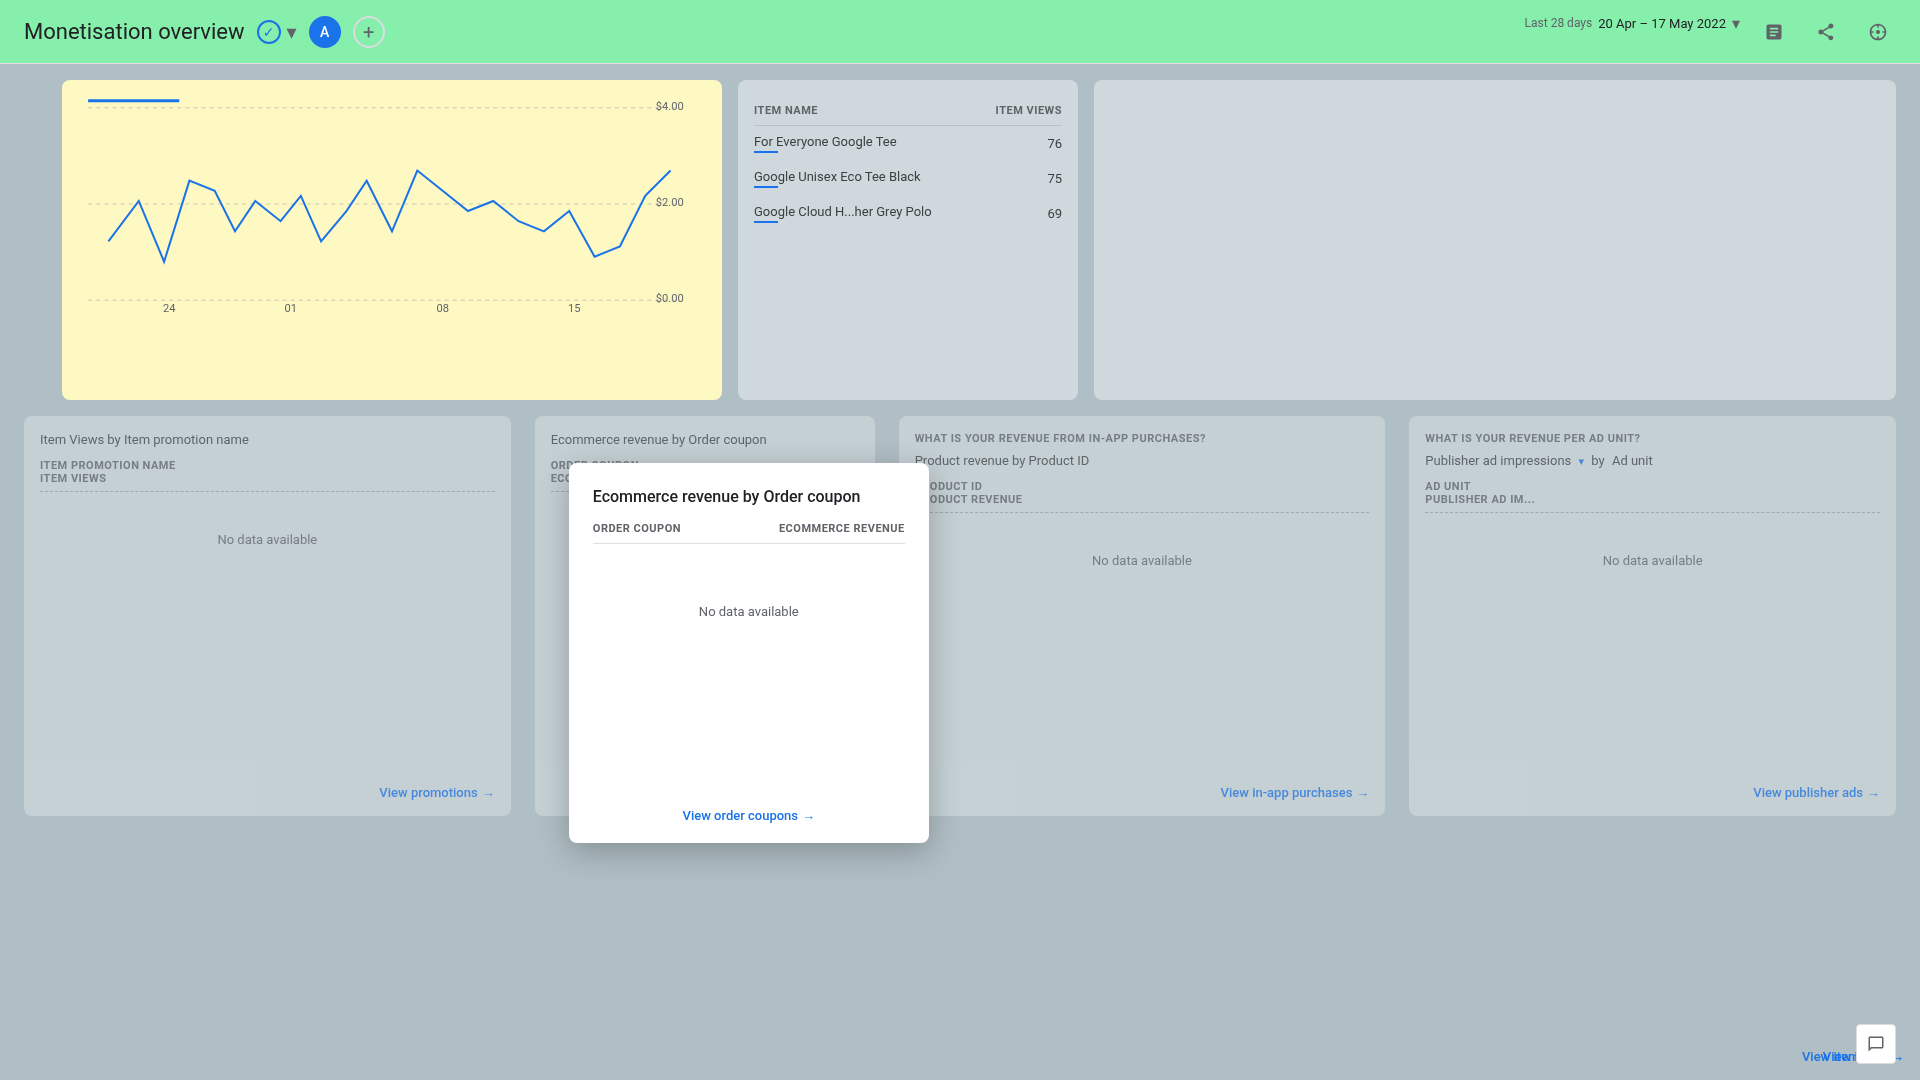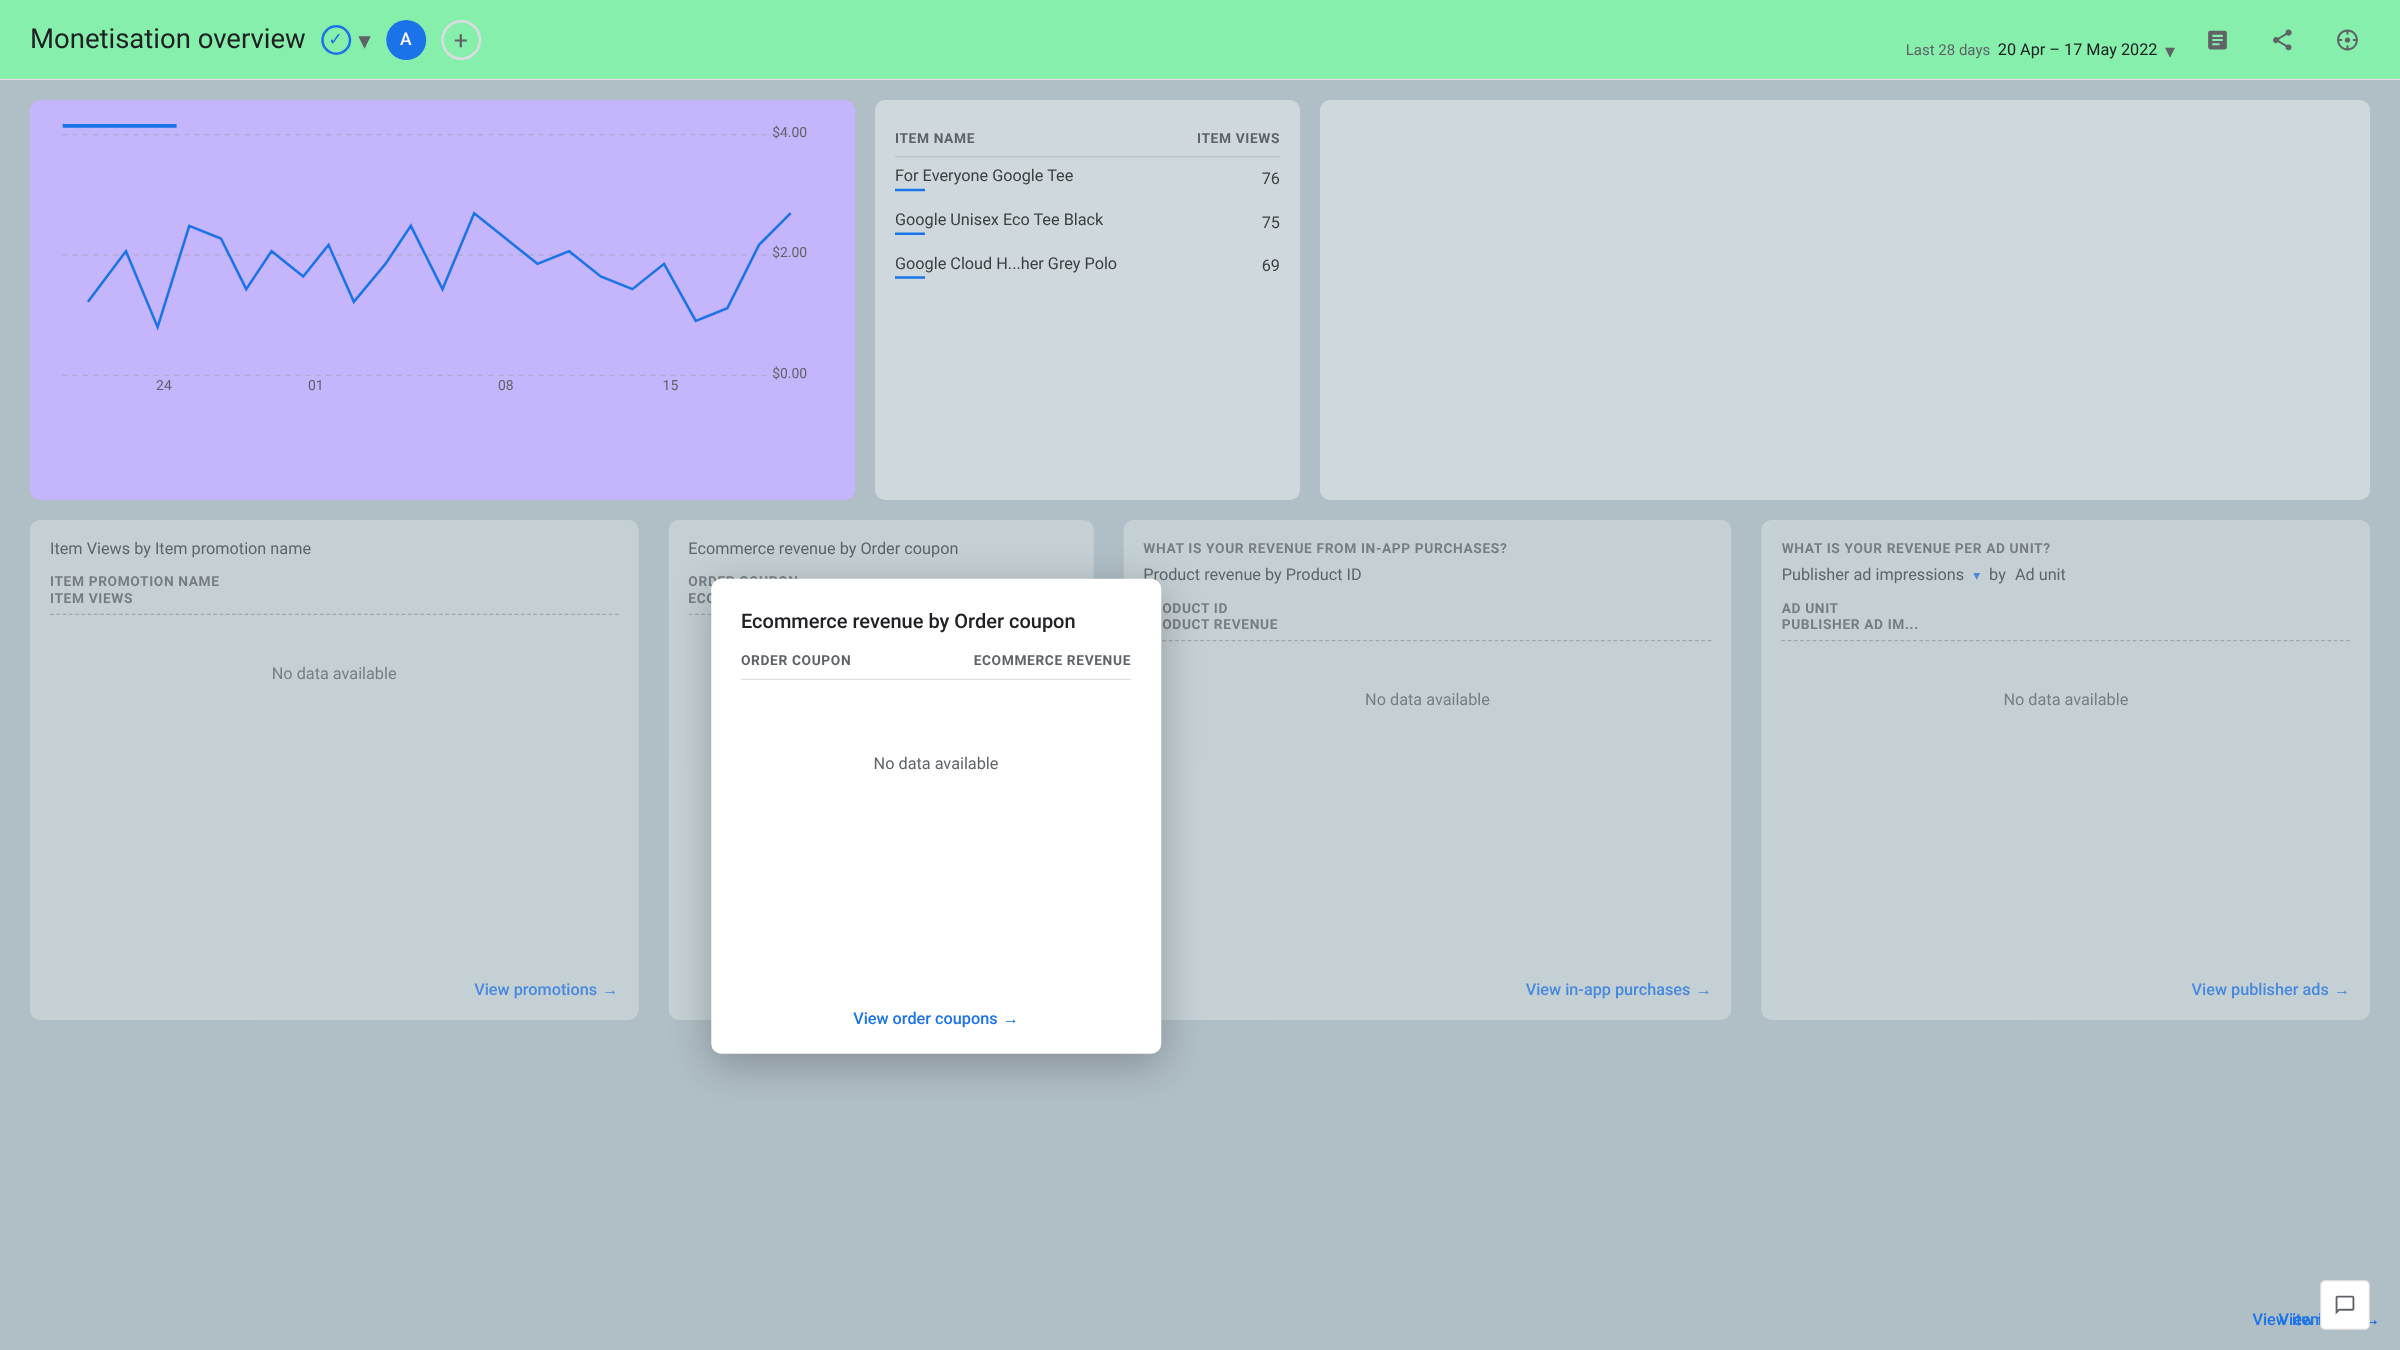--- a/index.html
+++ b/index.html
@@ -71,21 +71,21 @@
       border: 2px solid #dadce0;
       display: flex;
       align-items: center;
       justify-content: center;
       color: #5f6368;
       font-size: 20px;
       cursor: pointer;
     }
     .top-bar-right {
       display: flex;
-      align-items: flex-end;
+      align-items: flex-start;
       gap: 16px;
     }
     .date-range {
       display: flex;
       align-items: center;
       gap: 6px;
       font-size: 13px;
       color: #202124;
     }
     .date-label {
@@ -118,25 +118,26 @@
 
     
     .cards-row {
       display: flex;
       gap: 16px;
       margin-bottom: 16px;
     }
 
     
     .chart-card {
-      background: #c4b5fd;
+      background: #fef9c3;
       border-radius: 8px;
       padding: 16px;
       flex: 0 0 660px;
       height: 320px;
+      margin-left: 38px;
     }
 
     
     .items-card {
       background: #cfd8dc;
       border-radius: 8px;
       padding: 16px;
       flex: 0 0 340px;
       height: 320px;
     }

